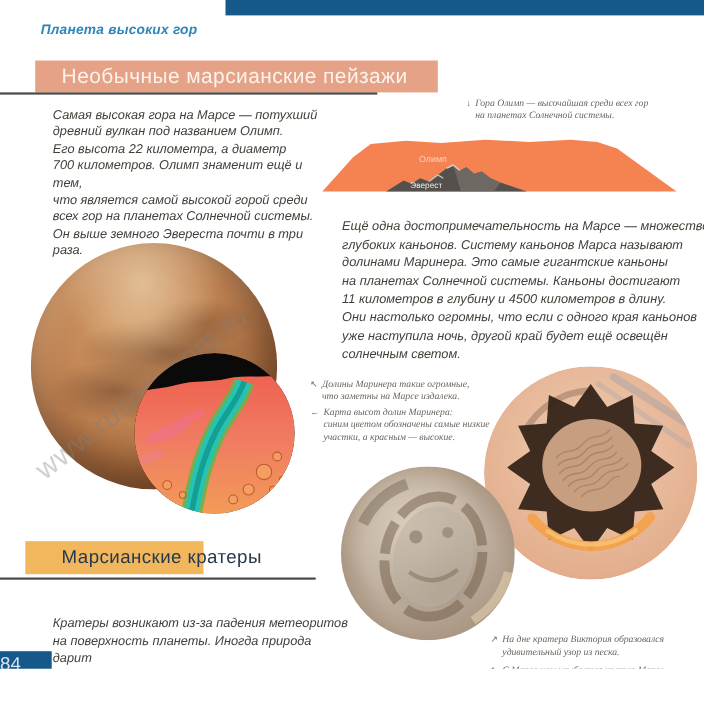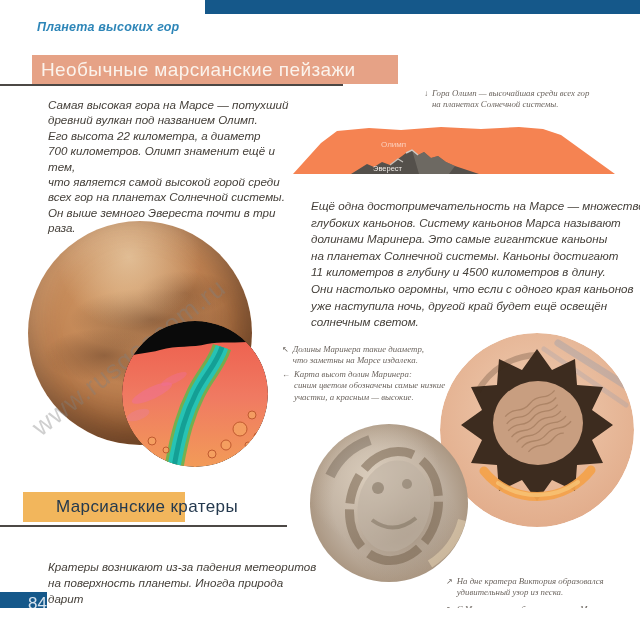--- a/index.html
+++ b/index.html
@@ -9,21 +9,21 @@
   html,body{margin:0;padding:0;}
   body{width:640px;height:640px;background:#fff;font-family:"Liberation Sans","DejaVu Sans",sans-serif;}
   .page{position:relative;width:640px;height:608px;overflow:hidden;background:#fff;}
 
   .topbar{position:absolute;left:205px;top:0;width:435px;height:14px;background:var(--blue);}
   .bottombar{position:absolute;left:421px;top:626px;width:219px;height:14px;background:var(--blue);}
 
   .kicker{position:absolute;left:37px;top:20px;font-size:12.5px;font-style:italic;font-weight:600;color:var(--kicker);letter-spacing:.2px;}
 
   .h1bar{position:absolute;left:32px;top:55px;width:366px;height:29px;background:var(--salmon);}
-  .h1text{display:block;padding-left:9px;line-height:29px;font-size:19px;color:#fbf3ec;letter-spacing:.4px;}
+  .h1text{display:block;padding-left:24px;line-height:29px;font-size:19px;color:#fbf3ec;letter-spacing:.4px;}
   .rule{position:absolute;height:2px;background:var(--rule);}
   .rule1{left:0;top:84px;width:343px;}
   .rule2{left:0;top:525px;width:287px;}
 
   .body{position:absolute;margin:0;white-space:pre-line;color:var(--body-text);font-size:11.6px;font-style:italic;}
   .para1{left:48px;top:97px;width:250px;line-height:15.4px;}
   .para2{left:311px;top:198px;width:345px;line-height:16.6px;}
   .para3{left:48px;top:537px;width:270px;line-height:16.2px;margin-top:22px;}
 
   .caption{position:absolute;display:flex;gap:4px;font-size:8.8px;font-style:italic;color:var(--caption);line-height:11.4px;}
@@ -61,21 +61,21 @@
     background:
       radial-gradient(circle at 40% 34%, rgba(222,209,192,.9) 0%, rgba(222,209,192,0) 48%),
       radial-gradient(circle at 58% 64%, rgba(118,98,76,.35) 0%, rgba(118,98,76,0) 42%),
       radial-gradient(circle at 50% 50%, #bdae9e 50%, #a18b74 82%, #8a7259 100%);}
   .galle svg{display:block;width:100%;height:100%;}
 
   .h2bar{position:absolute;left:23px;top:492px;width:162px;height:30px;background:var(--amber);}
   .h2text{position:absolute;left:30px;top:492px;height:30px;line-height:30px;font-size:17px;color:var(--navy);letter-spacing:.4px;white-space:nowrap;margin-left:26px;}
 
   .pagenum{position:absolute;left:0;top:592px;width:47px;height:24px;background:var(--blue);
-    color:#d6e3ef;font-size:17px;display:flex;align-items:center;justify-content:flex-end;}
+    color:#d6e3ef;font-size:17px;display:flex;align-items:center;justify-content:flex-start;}
 </style>
 </head>
 <body>
 
 <div class="page">
 
   <div class="topbar"></div>
 
   <div class="kicker">Планета высоких гор</div>
 
@@ -113,21 +113,21 @@
 глубоких каньонов. Систему каньонов Марса называют
 долинами Маринера. Это самые гигантские каньоны
 на планетах Солнечной системы. Каньоны достигают
 11 километров в глубину и 4500 километров в длину.
 Они настолько огромны, что если с одного края каньонов
 уже наступила ночь, другой край будет ещё освещён
 солнечным светом.</p>
 
   <div class="caption cap-marineris">
     <span class="arr">↖</span>
-    <span class="ctext">Долины Маринера такие диаметр,
+    <span class="ctext">Долины Маринера такие огромные,
 что заметны на Марсе издалека.</span>
   </div>
   <div class="caption cap-map">
     <span class="arr">←</span>
     <span class="ctext">Карта высот долин Маринера:
 синим цветом обозначены самые низкие
 участки, а красным — высокие.</span>
   </div>
 
   <div class="globe"></div>

